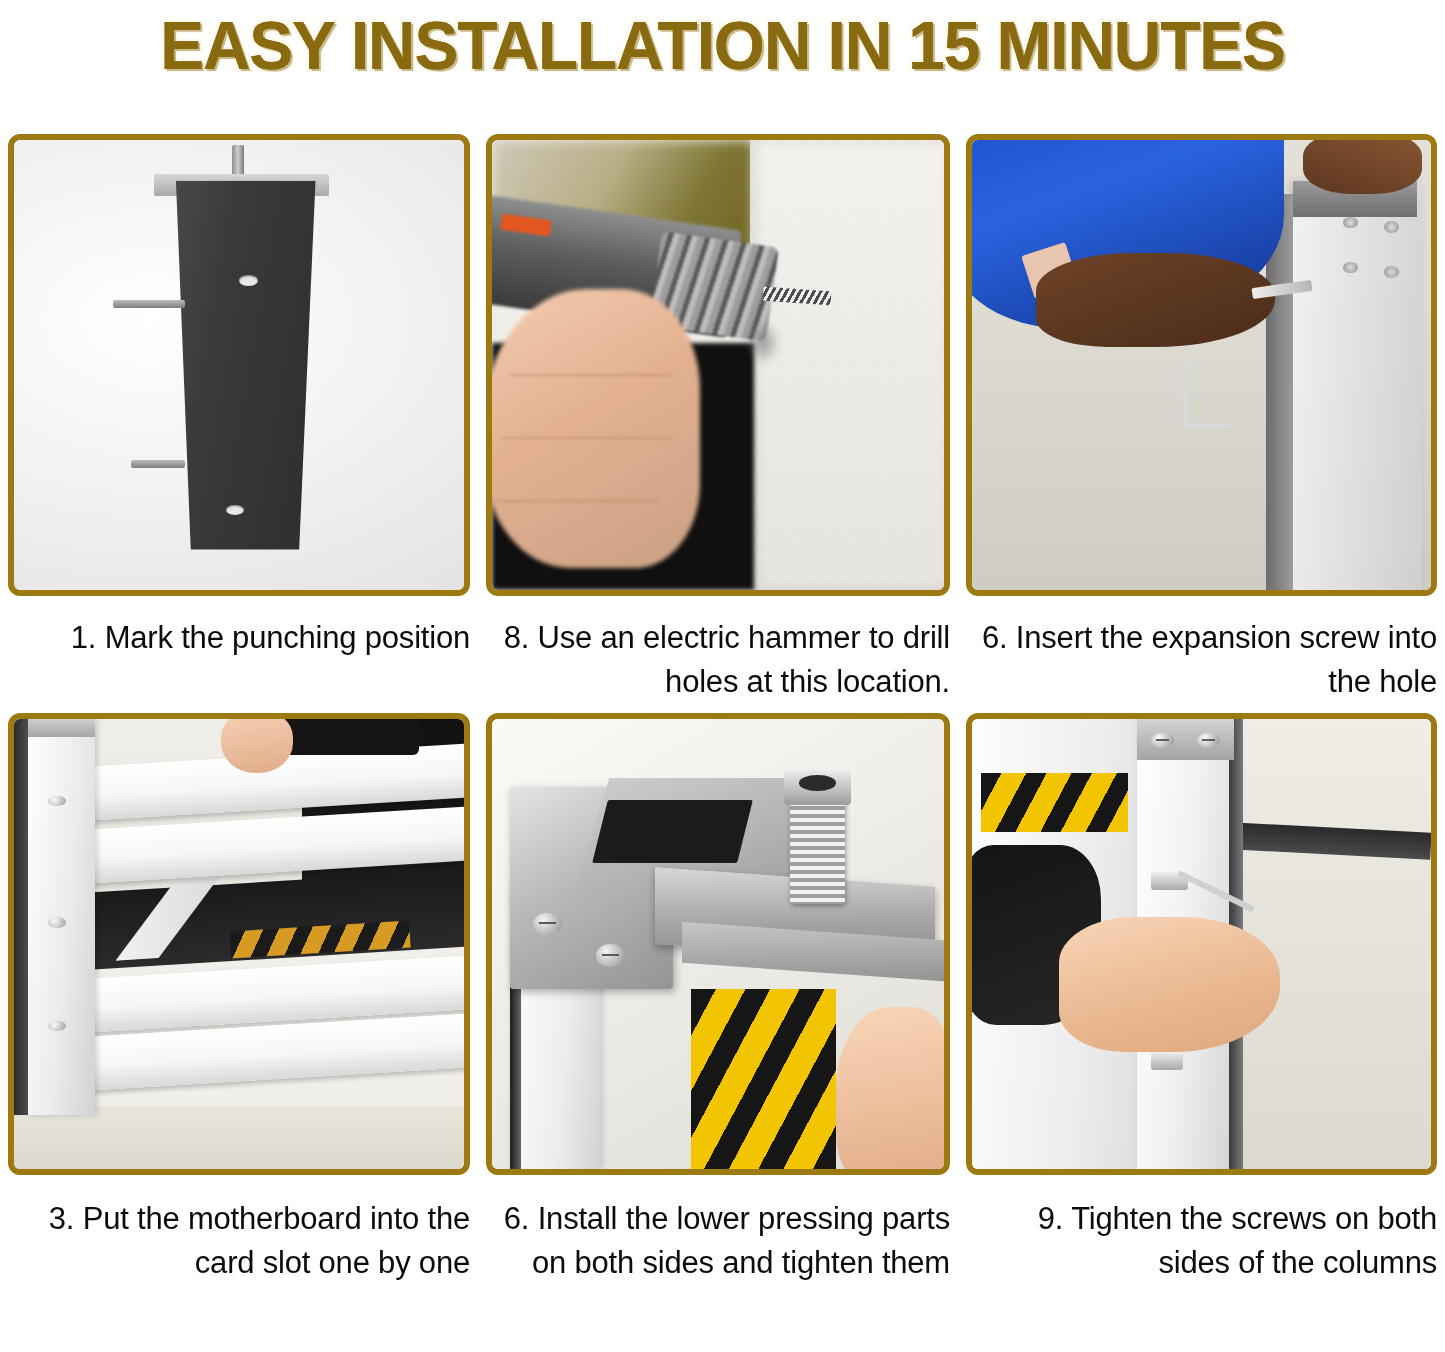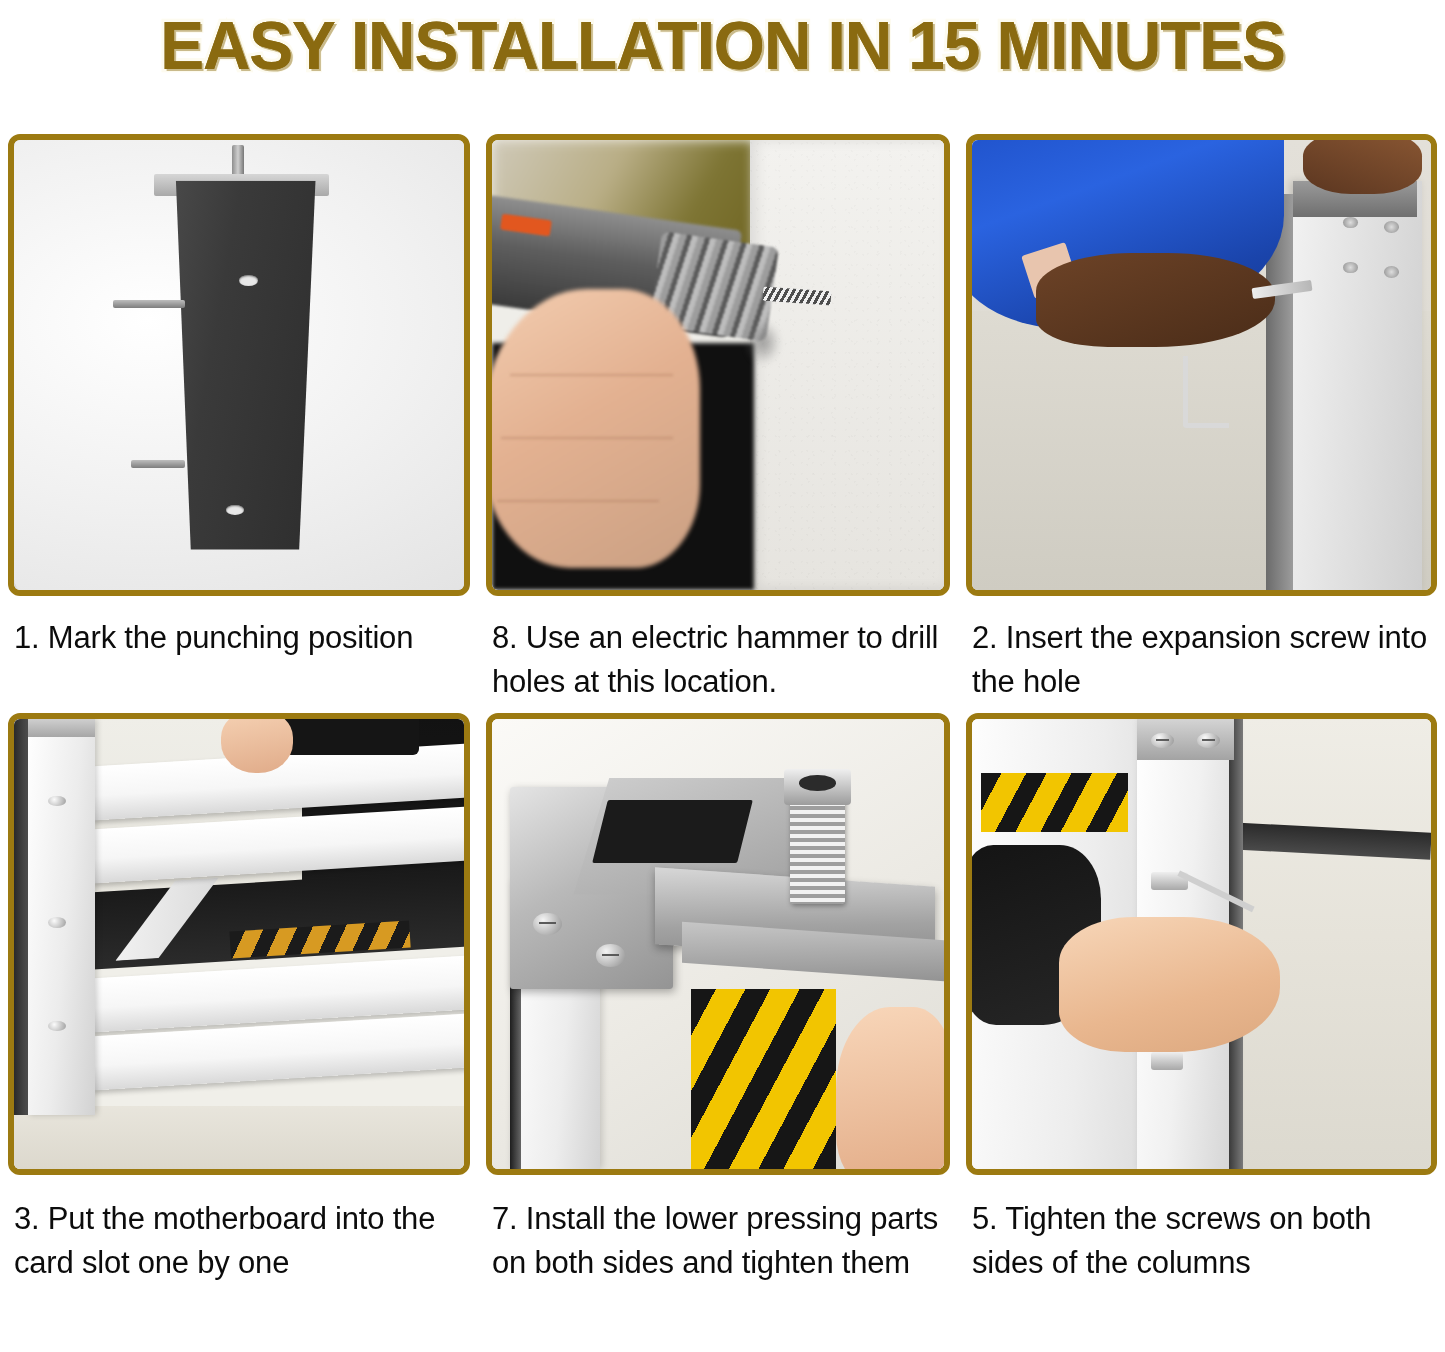--- a/index.html
+++ b/index.html
@@ -58,20 +58,21 @@
   .photo{ position:absolute; inset:0; overflow:hidden; }
 
   .caption{
     margin-top:20px;
     font-size:31px;
     line-height:44px;
     color:#0c0c0c;
     font-weight:normal;
     letter-spacing:-0.2px;
     padding-left:6px;
+    text-align:right;
   }
   .row2 .caption{ margin-top:22px; }
 
   
   .p1{ background:
         radial-gradient(ellipse 120% 80% at 30% 40%, #ffffff 0%, #f1f1f1 50%, #e2e2e2 100%);
   }
   .p1 .cloth{position:absolute;inset:0;
     background:
       linear-gradient(105deg, rgba(0,0,0,.05) 0 2px, transparent 2px 60px),
@@ -348,21 +349,21 @@
         <div class="scr s3"></div>
         <div class="scr s4"></div>
         <div class="shirt"></div>
         <div class="cuff"></div>
         <div class="arm"></div>
         <div class="arm2"></div>
         <div class="tool"></div>
         <div class="hex"></div>
       </div>
     </div>
-    <div class="caption">2. Insert the expansion screw into the hole</div>
+    <div class="caption">6. Insert the expansion screw into the hole</div>
   </div>
 
   <div class="cell row2">
     <div class="frame">
       <div class="photo p4">
         <div class="bgwall"></div>
         <div class="bgdark"></div>
         <div class="ground"></div>
         <div class="gapdark"></div>
         <div class="diag"></div>
@@ -397,21 +398,21 @@
         <div class="bslot"></div>
         <div class="plate"></div>
         <div class="plate2"></div>
         <div class="bolt"></div>
         <div class="bolthead"></div>
         <div class="bolthole"></div>
         <div class="scr s1"></div>
         <div class="scr s2"></div>
       </div>
     </div>
-    <div class="caption">7. Install the lower pressing parts on both sides and tighten them</div>
+    <div class="caption">6. Install the lower pressing parts on both sides and tighten them</div>
   </div>
 
   <div class="cell row2">
     <div class="frame">
       <div class="photo p6">
         <div class="wallr"></div>
         <div class="skirt"></div>
         <div class="panel"></div>
         <div class="haz"></div>
         <div class="column"></div>
@@ -419,16 +420,16 @@
         <div class="coltop"></div>
         <div class="scr s1"></div>
         <div class="scr s2"></div>
         <div class="fit"></div>
         <div class="fit2"></div>
         <div class="hex"></div>
         <div class="sleeve"></div>
         <div class="hand"></div>
       </div>
     </div>
-    <div class="caption">5. Tighten the screws on both sides of the columns</div>
+    <div class="caption">9. Tighten the screws on both sides of the columns</div>
   </div>
 
 </div>
 
 </body></html>

